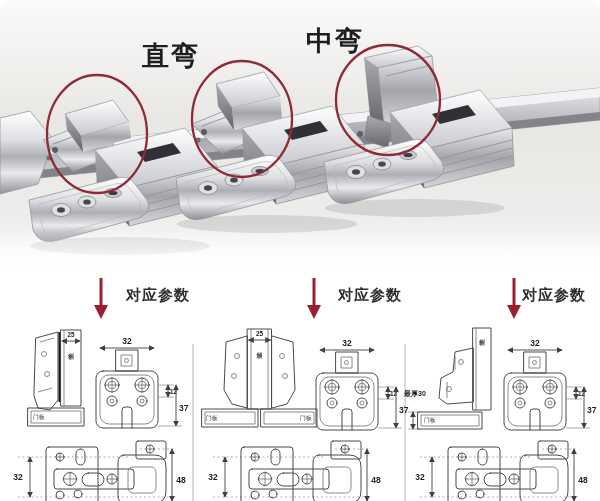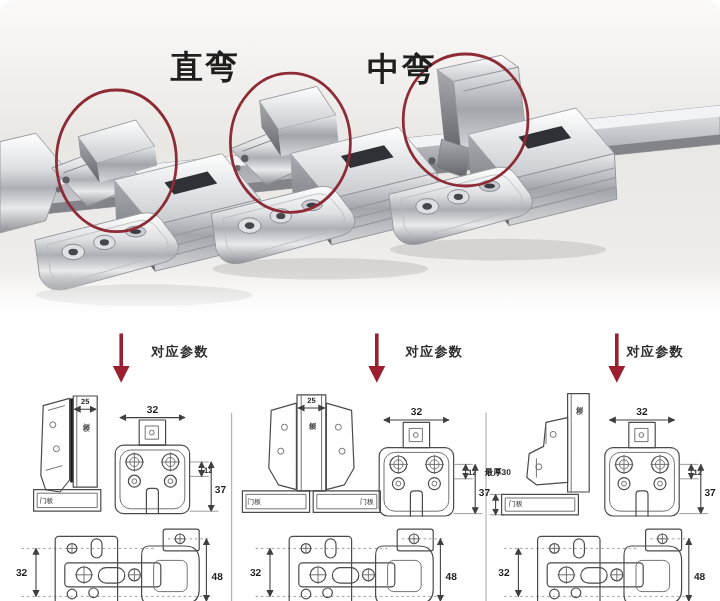--- a/index.html
+++ b/index.html
@@ -17,21 +17,21 @@
 .ln{fill:none;stroke:var(--line-gray);stroke-width:1;stroke-linejoin:round;stroke-linecap:round}
 .ln2{fill:none;stroke:#6d6d6d;stroke-width:.8;stroke-linejoin:round}
 .dimln{fill:none;stroke:#3f3f3f;stroke-width:.9}
 .ext{fill:none;stroke:#8a8a8a;stroke-width:.7}
 .dash{stroke:#9a9a9a;stroke-width:.8;stroke-dasharray:2 2.5;fill:none}
 .divider{stroke:#b5b5b5;stroke-width:1}
 .redline{fill:none;stroke:var(--accent-red);stroke-width:2.3}
 .redfill{fill:var(--arrow-red)}
 .redstem{fill:none;stroke:var(--arrow-red);stroke-width:3}
 .plabel{position:absolute;font-weight:700;font-size:27px;color:#1e1e1e;letter-spacing:2px;white-space:nowrap}
-.param-label{position:absolute;font-weight:700;font-size:11px;color:#2e2e2e;letter-spacing:1px;white-space:nowrap}
+.param-label{position:absolute;font-weight:700;font-size:15px;color:#2e2e2e;letter-spacing:1px;white-space:nowrap}
 </style>
 </head>
 <body>
 
 <div class="stage">
 
   <div class="photo">
     <svg width="600" height="272" viewBox="0 0 600 272">
       <defs>
         <linearGradient id="bgG" x1="0" y1="0" x2="0" y2="1">
@@ -150,21 +150,21 @@
       </g>
 
       <ellipse cx="97" cy="134" rx="50" ry="59" class="redline"></ellipse>
       <ellipse cx="242" cy="119" rx="50" ry="58" class="redline"></ellipse>
       <ellipse cx="388" cy="100" rx="52" ry="55" class="redline"></ellipse>
 
       <rect x="0" y="230" width="600" height="42" fill="url(#fadeW)"></rect>
     </svg>
 
     <span class="plabel" style="left:142px;top:38px">直弯</span>
-    <span class="plabel" style="left:306px;top:40px">中弯</span>
+    <span class="plabel" style="left:306px;top:23px">中弯</span>
   </div>
 
   <div class="params">
     <svg width="600" height="229" viewBox="0 0 600 229">
       <defs>
         <marker id="arw" viewBox="0 0 8 8" markerWidth="6" markerHeight="6" refX="7" refY="4" orient="auto-start-reverse" markerUnits="userSpaceOnUse">
           <path d="M0,0 L8,4 L0,8 Z" fill="#3f3f3f"></path>
         </marker>
       </defs>
 

